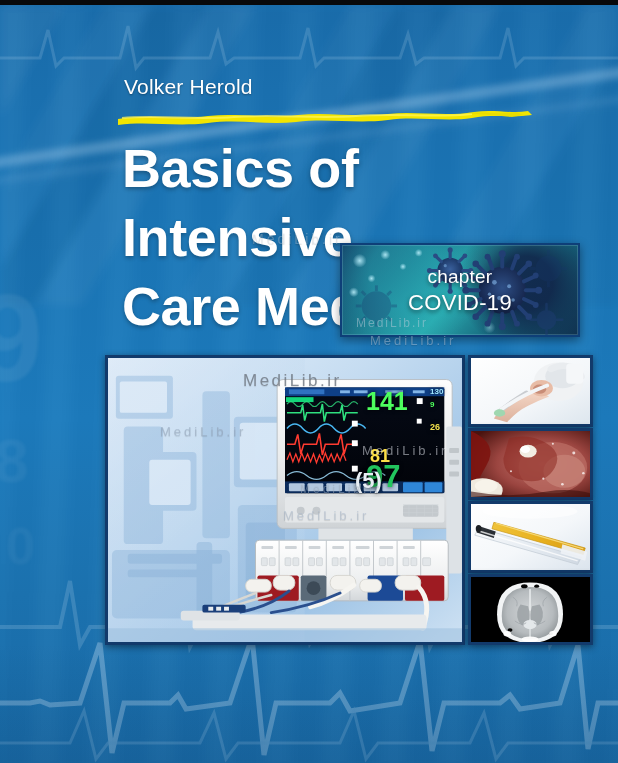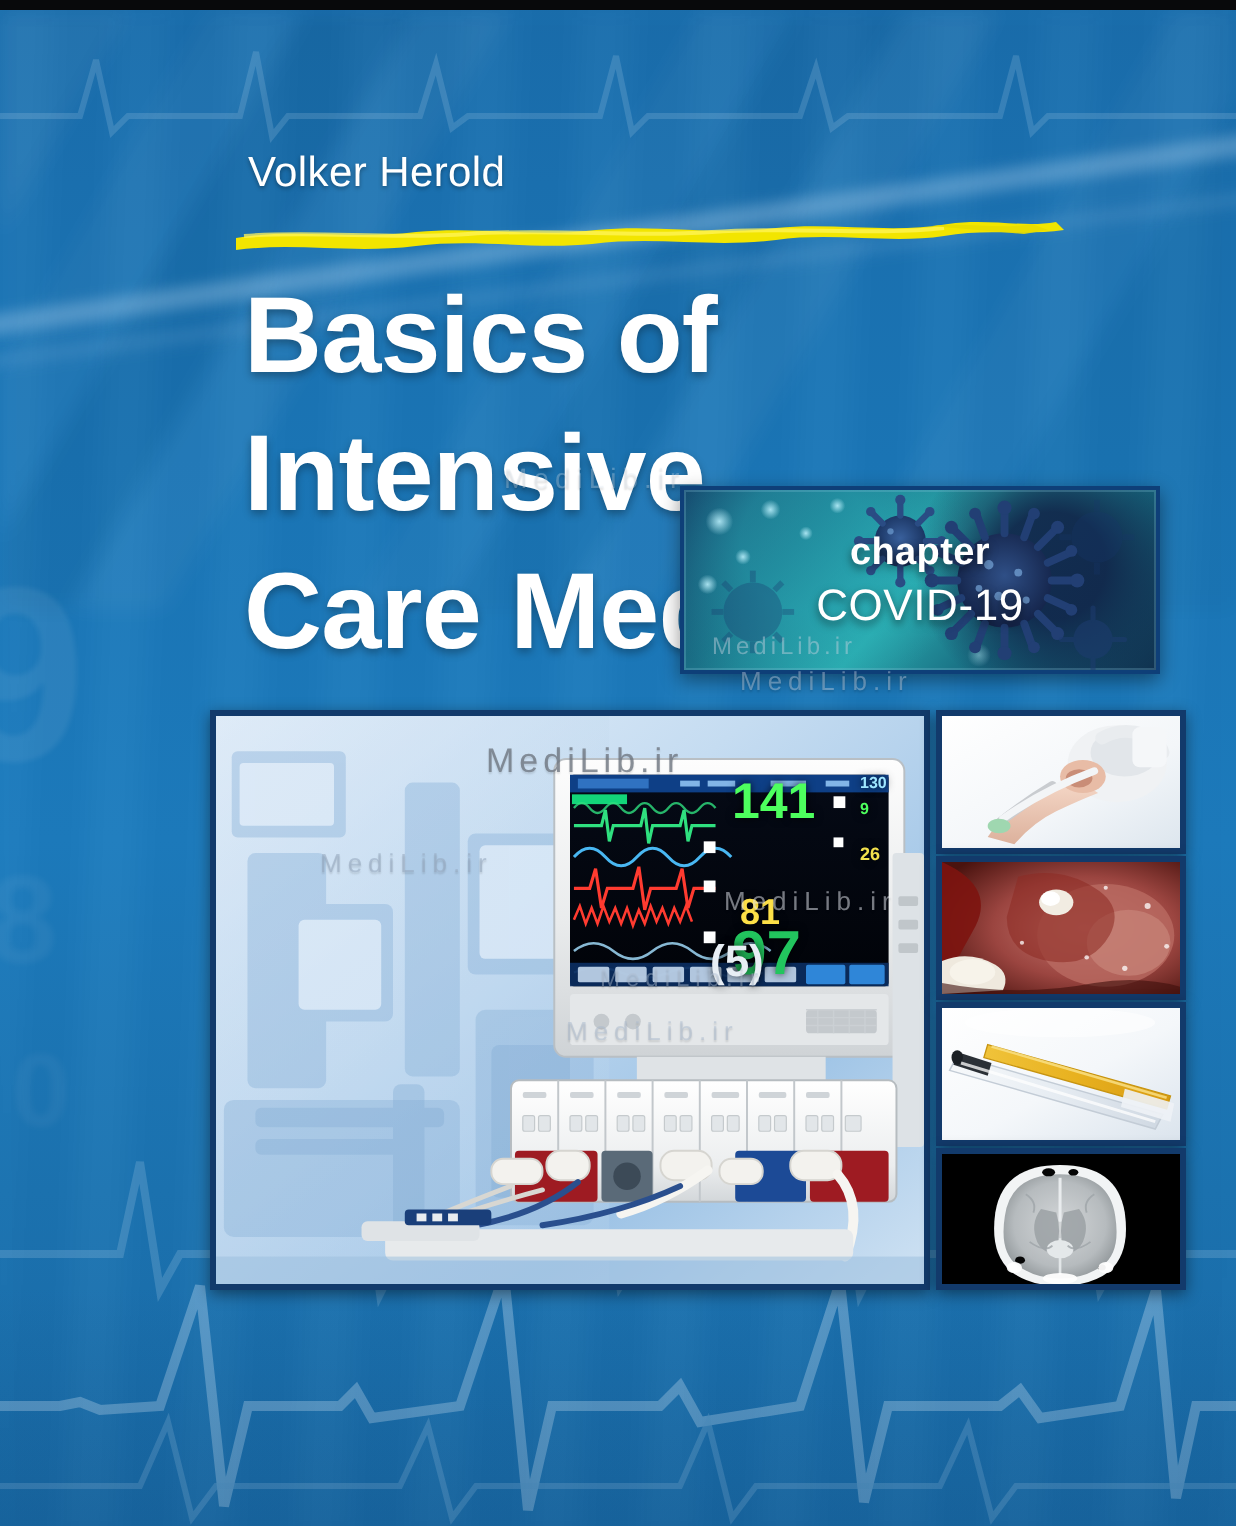--- a/index.html
+++ b/index.html
@@ -142,21 +142,21 @@
       radial-gradient(circle at 78% 42%, rgba(17,38,74,.92) 0 14%, rgba(17,38,74,0) 36%),
       radial-gradient(circle at 26% 30%, rgba(46,188,198,.40) 0 18%, rgba(46,188,198,0) 44%),
       linear-gradient(132deg, #123a62 0%, #1a6f86 26%, #2aa9ad 50%, #17697f 72%, #10314f 100%);
   }
   .covid-badge svg { position:absolute; inset:0; }
   .covid-text {
     position:absolute; left:0; right:0; top:21px;
     text-align:center; z-index:5;
     text-shadow:0 2px 4px rgba(0,0,0,.55);
   }
-  .covid-text .chapter { display:block; color:#ffffff; font-size:19px; font-weight:bold; letter-spacing:.2px; }
+  .covid-text .chapter { display:block; color:#ffffff; font-size:19px; font-weight:normal; letter-spacing:.2px; }
   .covid-text .c19 { display:block; color:#ffffff; font-size:22px; font-weight:normal; margin-top:2px; letter-spacing:.3px; }
   .covid-wm {
     position:absolute; left:14px; bottom:5px; z-index:6;
     color:rgba(200,210,225,.45); font-size:12px; letter-spacing:2px;
   }
 
   
   .collage { position:absolute; left:105px; top:355px; width:488px; height:290px; z-index:22; }
 
   .frame {

